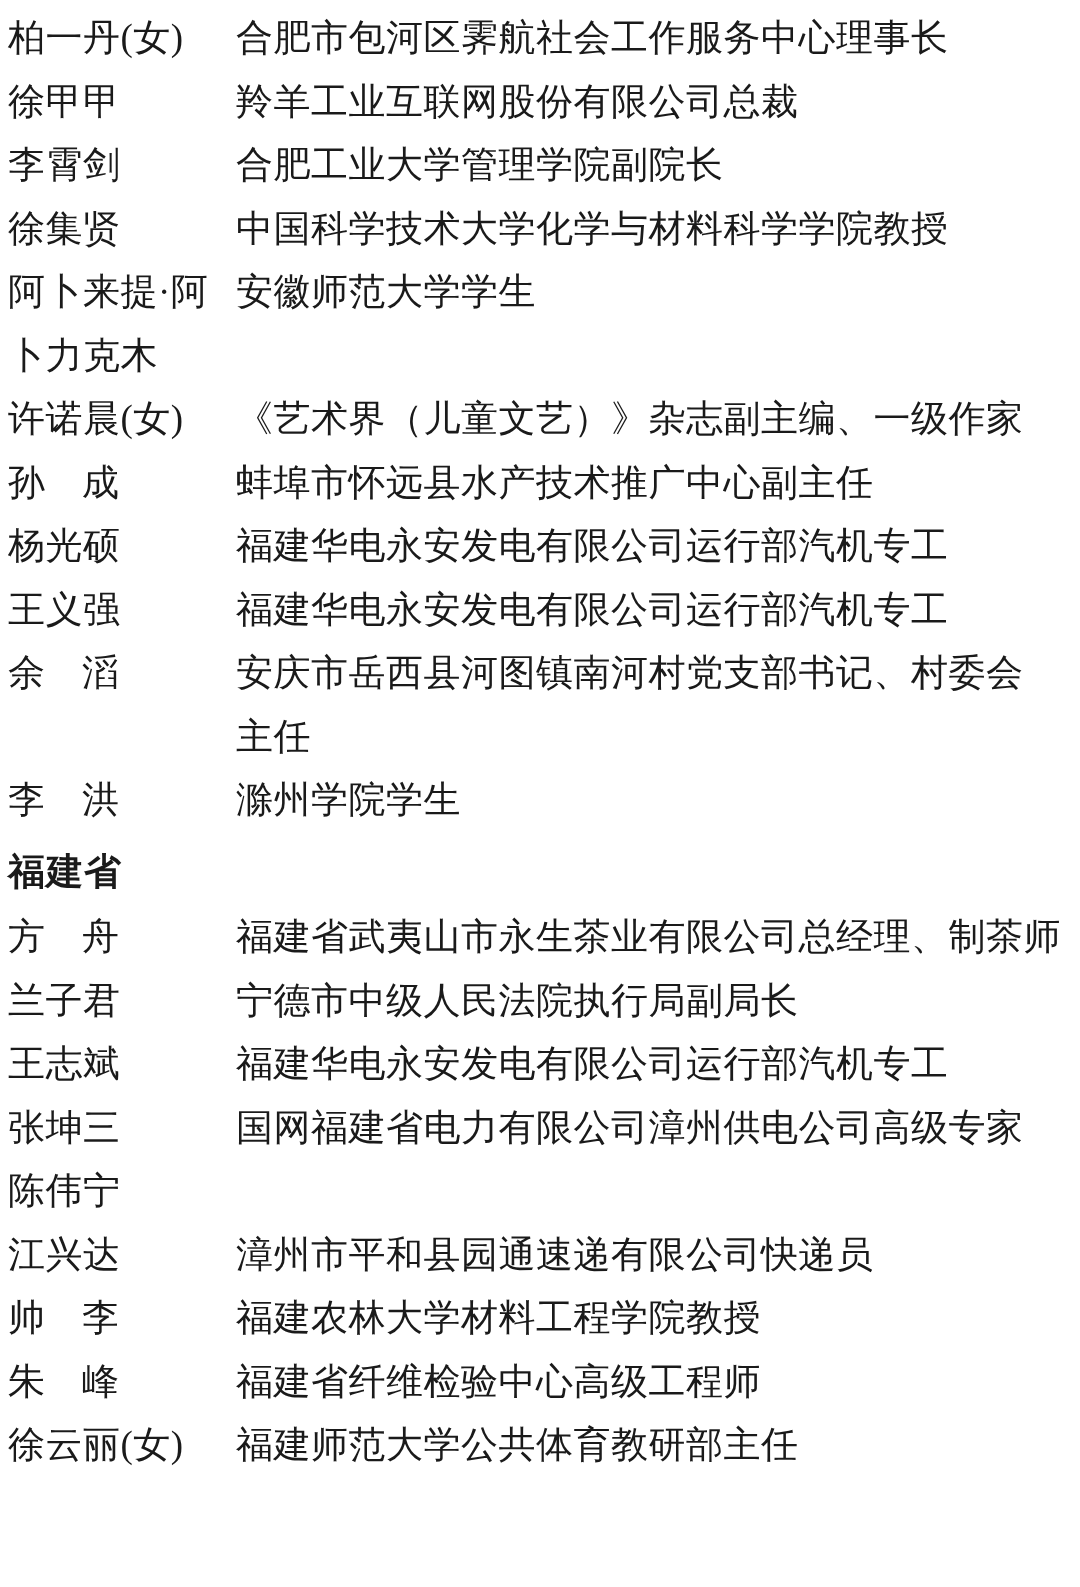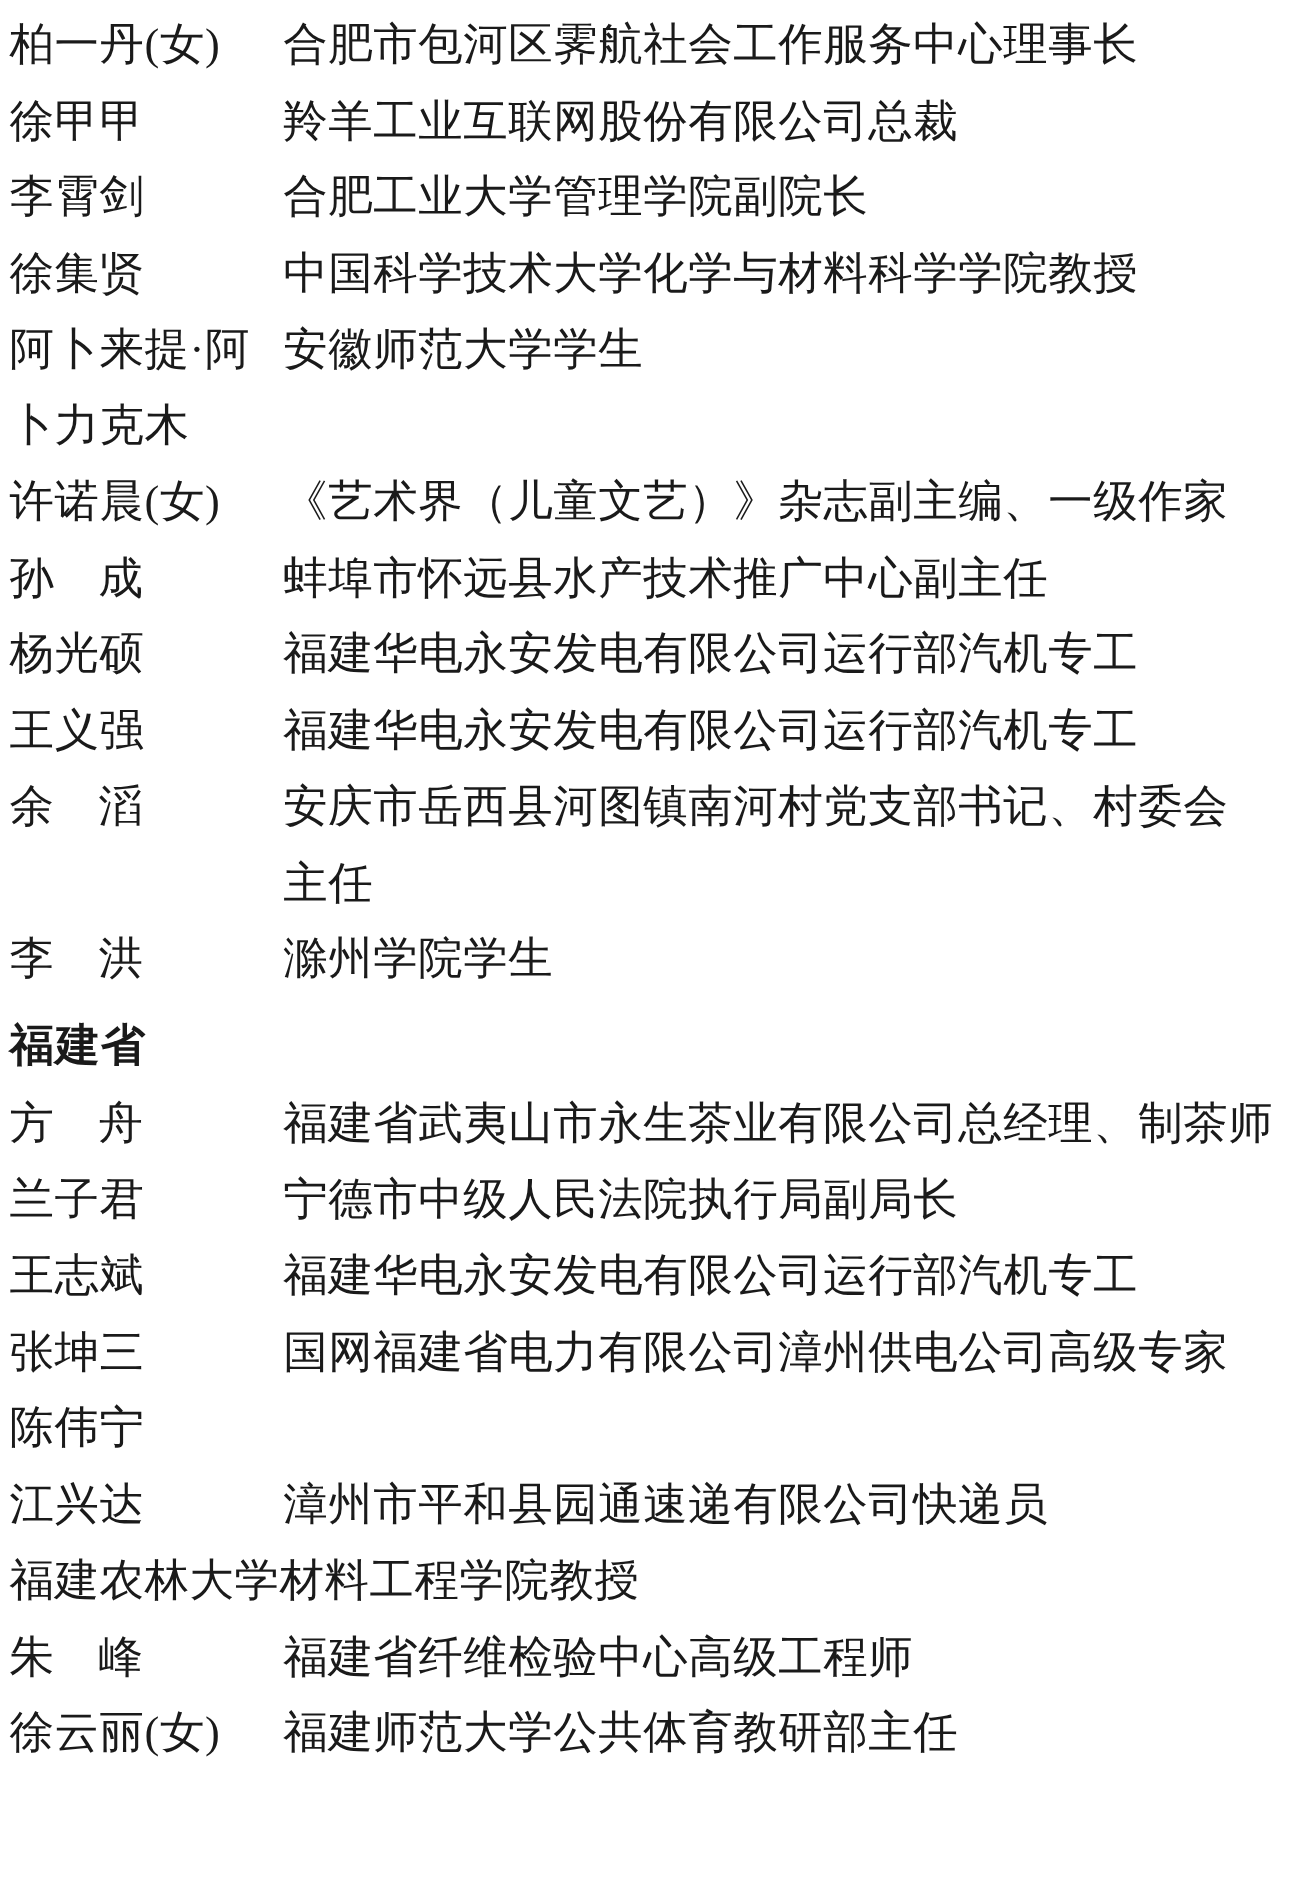--- a/index.html
+++ b/index.html
@@ -152,20 +152,21 @@
   <div class="entry">
     <span class="name">陈伟宁</span>
   </div>
 
   <div class="entry">
     <span class="name">江兴达</span>
     <span class="title-col">漳州市平和县园通速递有限公司快递员</span>
   </div>
 
   <div class="entry">
+    <span class="name spaced">帅　李</span>
     <span class="title-col">福建农林大学材料工程学院教授</span>
   </div>
 
   <div class="entry">
     <span class="name spaced">朱　峰</span>
     <span class="title-col">福建省纤维检验中心高级工程师</span>
   </div>
 
   <div class="entry">
     <span class="name">徐云丽(女)</span>

